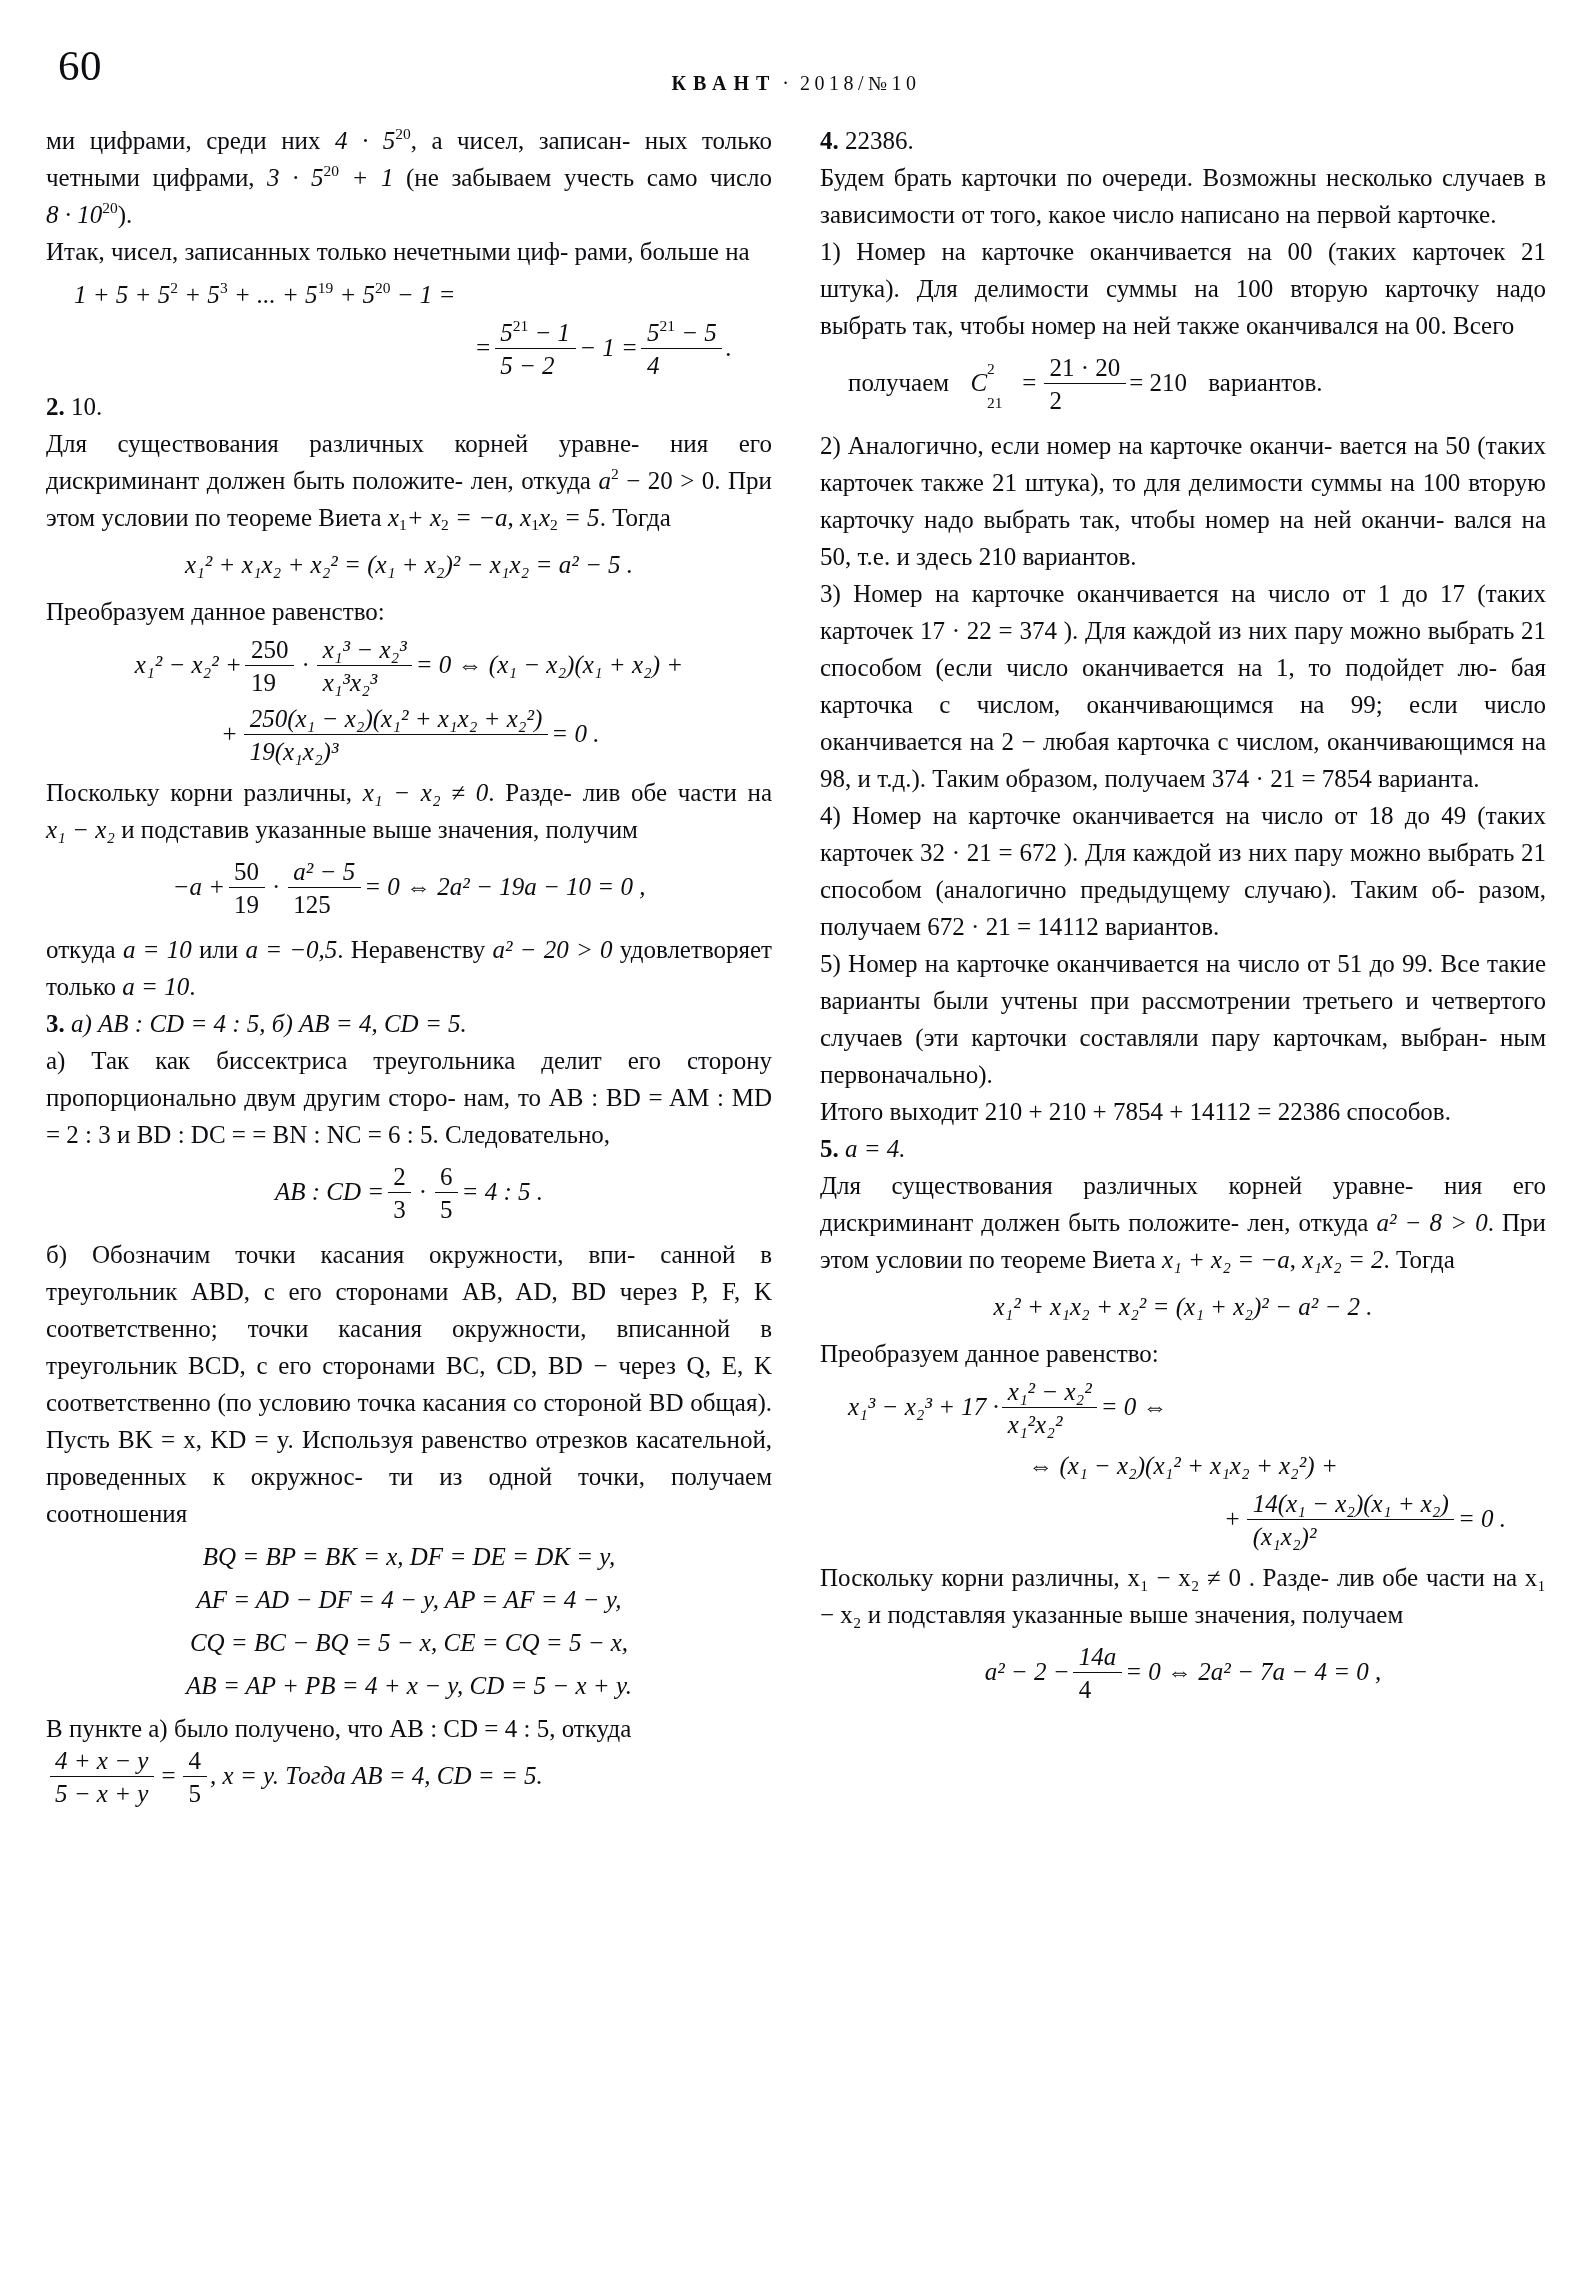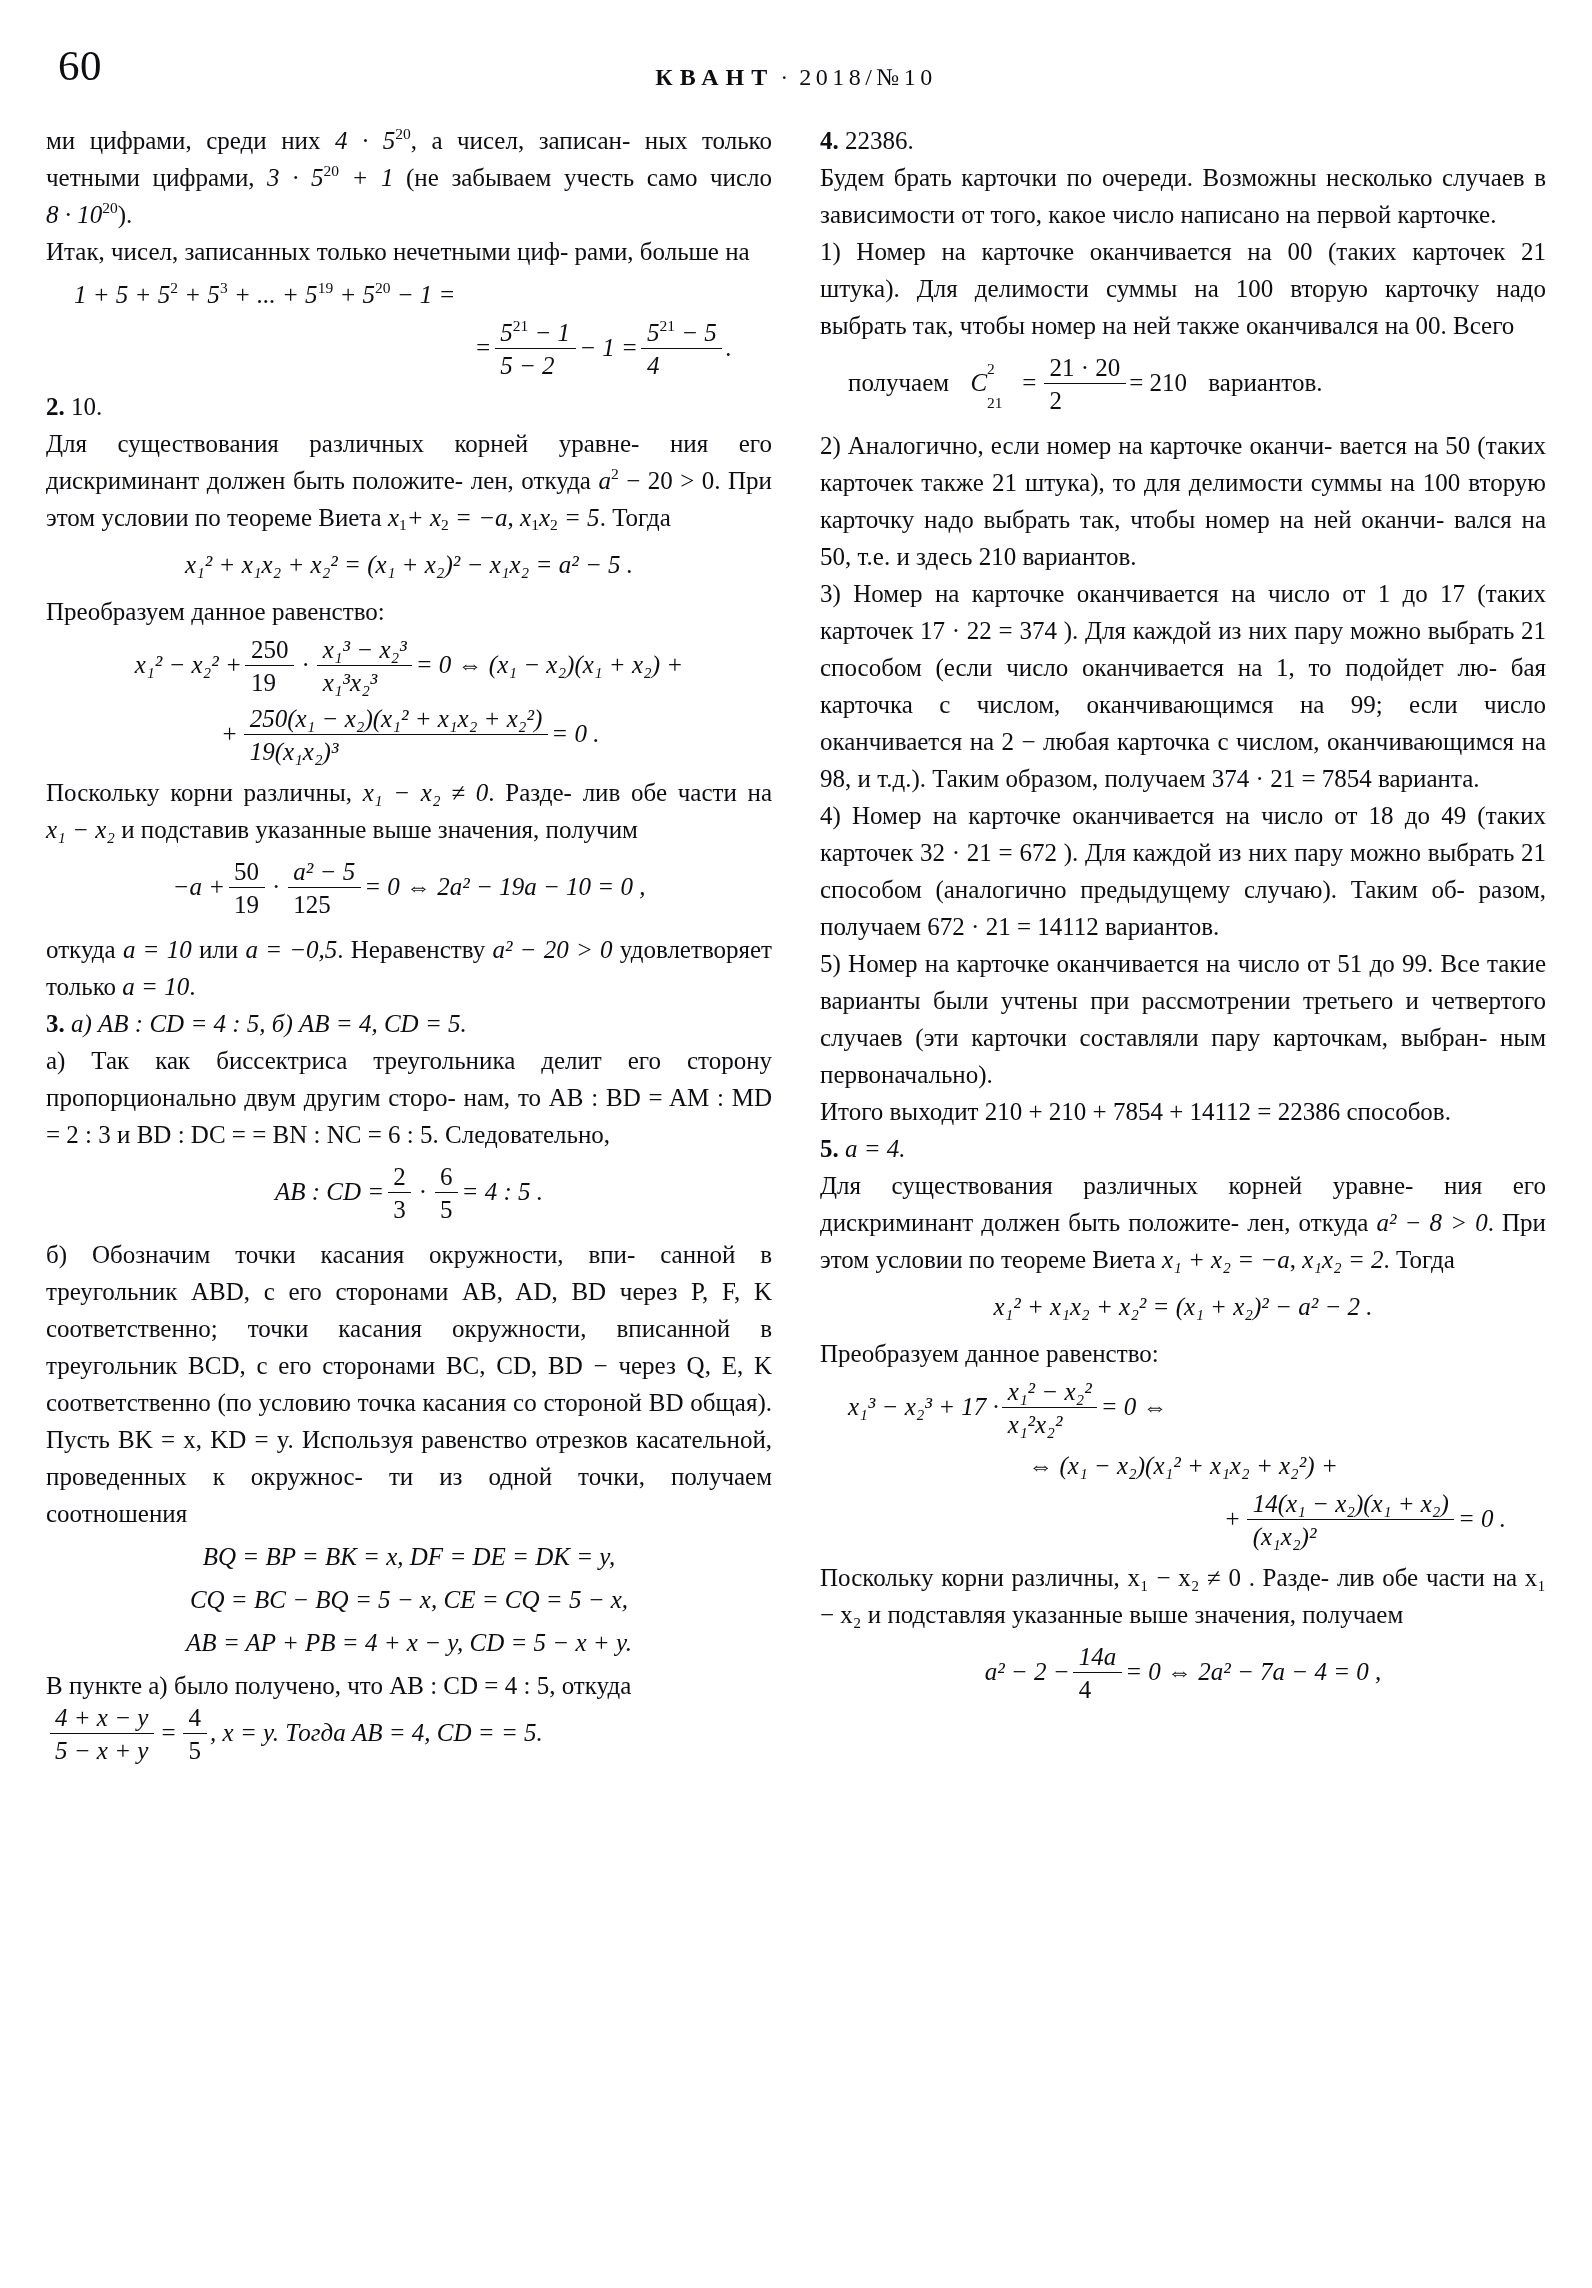--- a/index.html
+++ b/index.html
@@ -27,23 +27,23 @@
   }
   .folio {
     position:absolute;
     left:12px; top:4px;
     font-size:43px;
     line-height:1;
     letter-spacing:0.5px;
   }
   .running-head {
     position:absolute;
-    left:0; right:0; top:24px;
+    left:0; right:0; top:32px;
     text-align:center;
-    font-size:24px;
+    font-size:20px;
     white-space:nowrap;
   }
   .running-head .jname {
     font-weight:bold;
     letter-spacing:7px;
   }
   .running-head .sep { letter-spacing:5px; padding:0 6px; }
   .running-head .issue { letter-spacing:4.5px; }
 
   
@@ -229,20 +229,21 @@
         <span>BCD, с его сторонами BC, CD, BD − через Q, E,</span>
         <span>K соответственно (по условию точка касания со</span>
         <span>стороной BD общая).</span>
         <span>Пусть BK = x, KD = y. Используя равенство</span>
         <span>отрезков касательной, проведенных к окружнос-</span>
         <span>ти из одной точки, получаем соотношения</span>
       </p>
 
       <div class="eqlines">
         <div class="display"><span class="math">BQ = BP = BK = x, DF = DE =  DK = y,</span></div>
+        <div class="display"><span class="math">AF = AD − DF = 4 − y, AP = AF = 4 − y,</span></div>
         <div class="display"><span class="math">CQ = BC − BQ = 5 − x, CE = CQ = 5 − x,</span></div>
         <div class="display"><span class="math">AB = AP + PB = 4 + x − y, CD = 5 − x + y.</span></div>
       </div>
 
       <p class="para last-left">
         <span>В пункте а) было получено, что AB : CD = 4 : 5,</span>
         <span>откуда</span>
         <span class="math"><span class="frac"><span class="numer">4 + x − y</span><span class="denom">5 − x + y</span></span><span class="op">=</span><span class="frac"><span class="numer mn">4</span><span class="denom mn">5</span></span></span><span class="math">, x = y. Тогда AB = 4, CD =</span>
         <span class="math">= 5.</span>
       </p>

